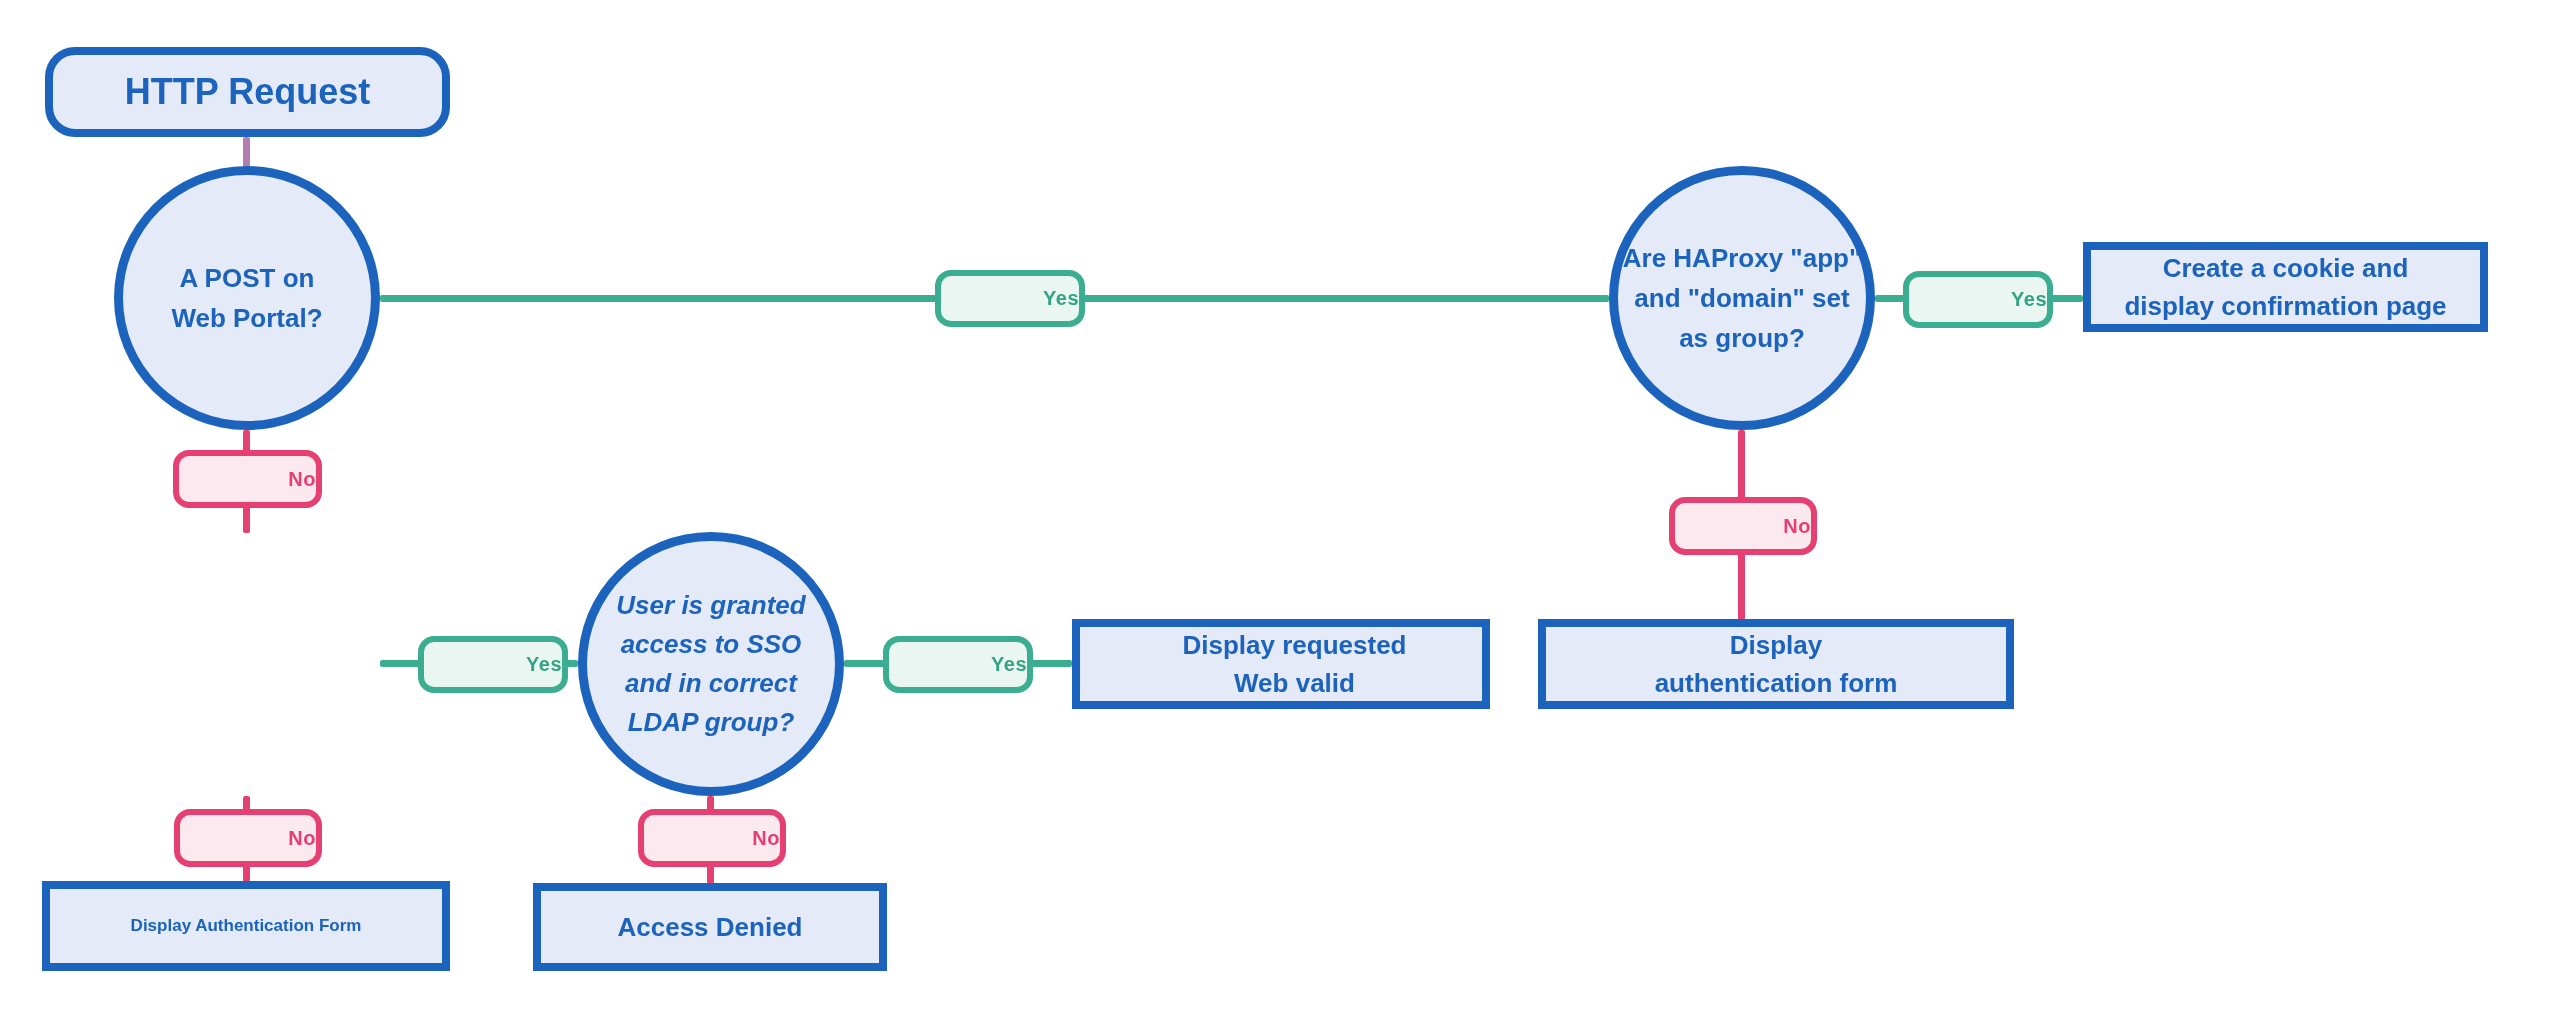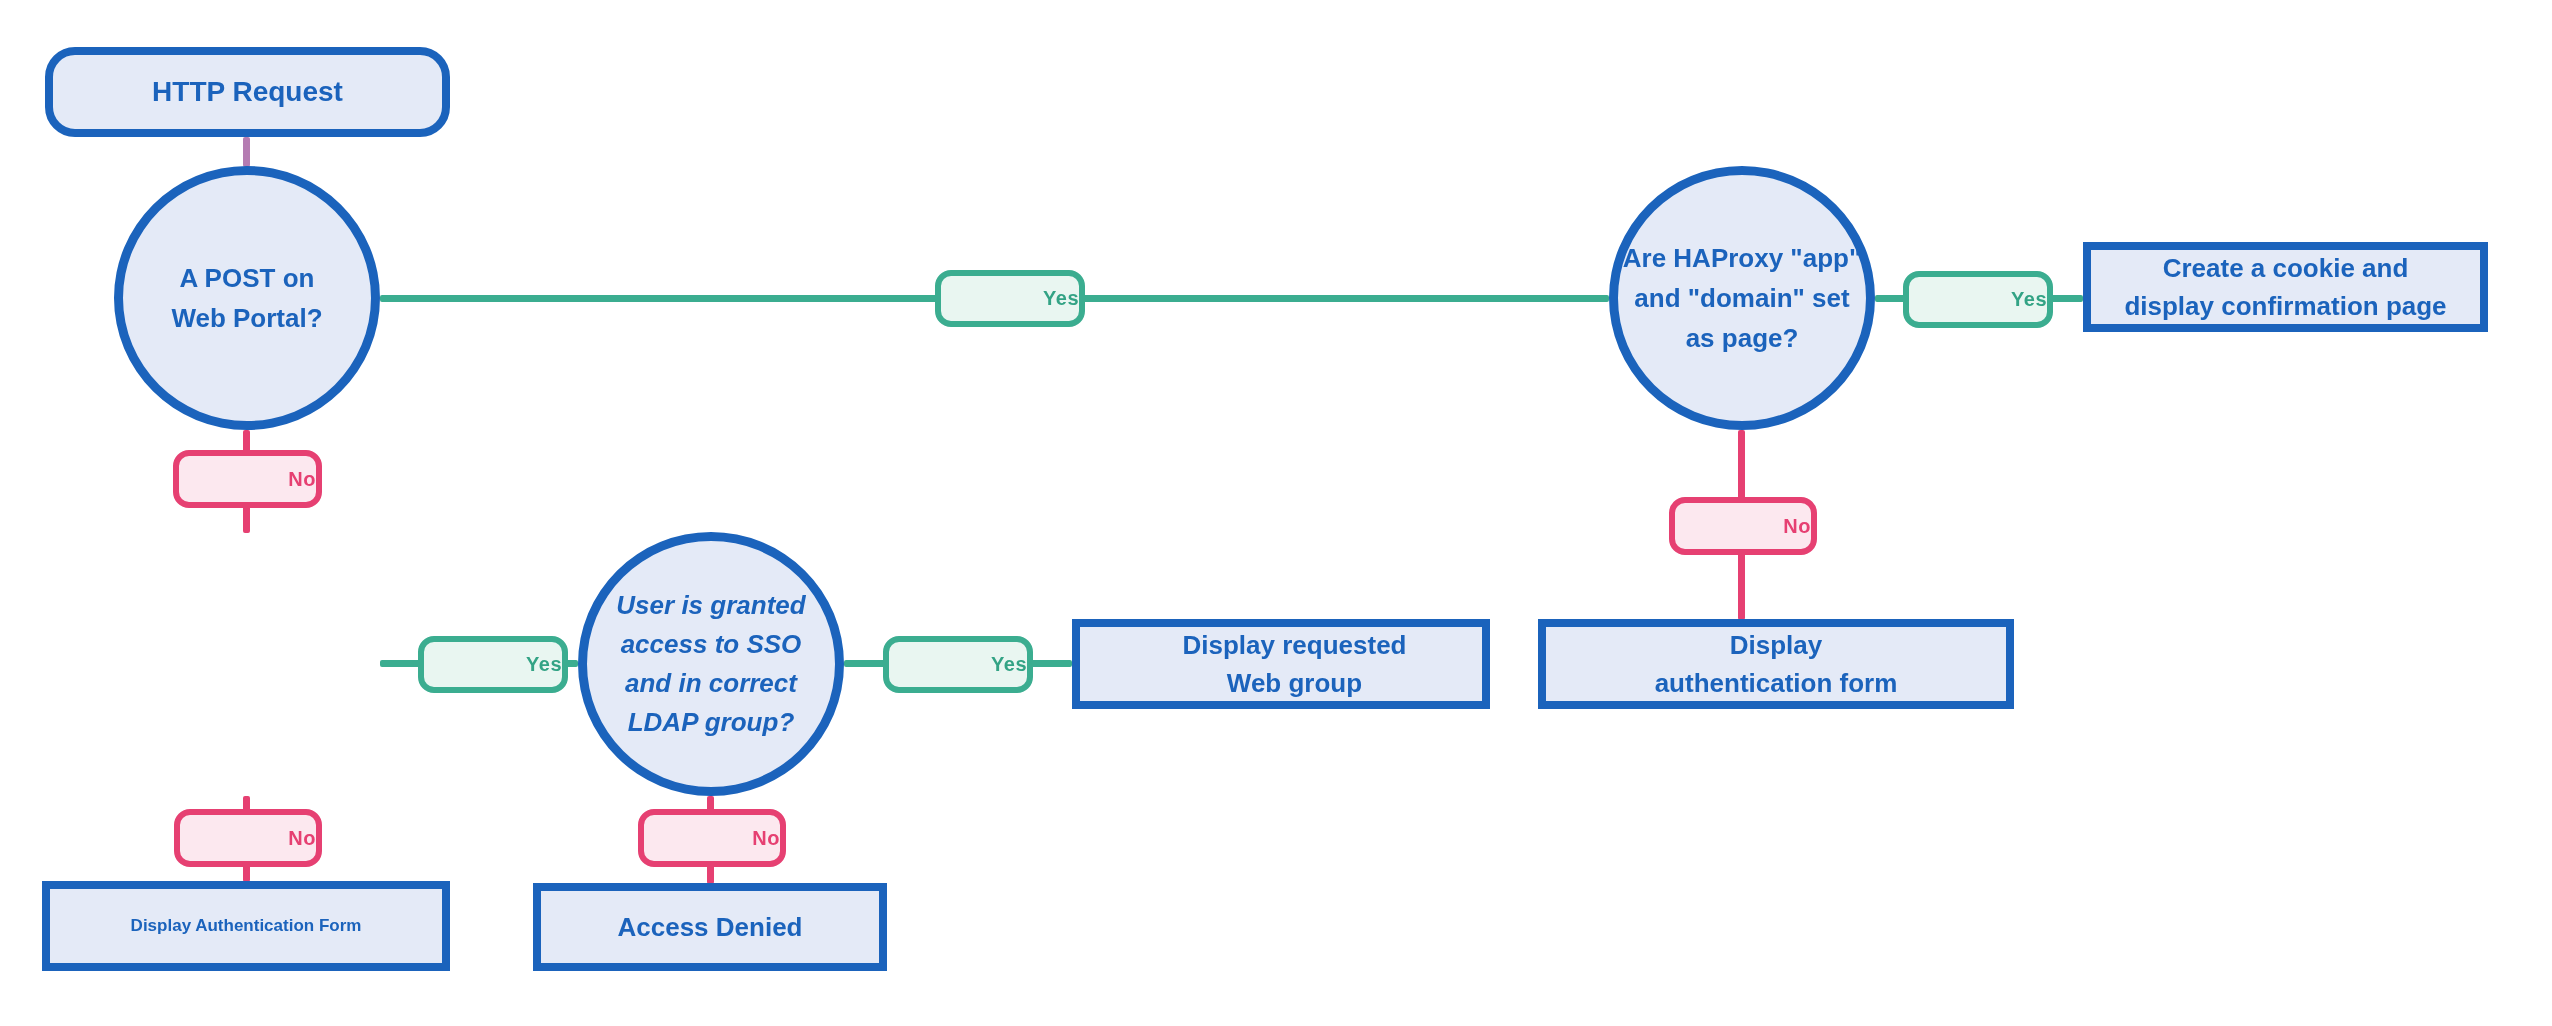--- a/index.html
+++ b/index.html
@@ -117,21 +117,21 @@
   </div>
 
   <div class="badge no" style="left:638px; top:809px; width:148px;">
     <span>No</span>
   </div>
 
   <div class="badge no" style="left:1669px; top:497px; width:148px;">
     <span>No</span>
   </div>
 
-  <div class="node rounded" style="left:45px; top:47px; width:405px; height:90px; font-size:28px;">
+  <div class="node rounded" style="left:45px; top:47px; width:405px; height:90px; font-size:36px;">
     <div class="txt">
       <span>HTTP Request</span>
     </div>
   </div>
 
   <div class="node circle" style="left:114px; top:166px; width:266px; height:264px;">
     <div class="txt">
       <span>A POST on</span>
       <span>Web Portal?</span>
     </div>
@@ -144,40 +144,40 @@
       <span>access to SSO</span>
       <span>and in correct</span>
       <span>LDAP group?</span>
     </div>
   </div>
 
   <div class="node circle" style="left:1609px; top:166px; width:266px; height:264px;">
     <div class="txt">
       <span>Are HAProxy "app"</span>
       <span>and "domain" set</span>
-      <span>as page?</span>
+      <span>as group?</span>
     </div>
   </div>
 
   <div class="node rect" style="left:42px; top:881px; width:408px; height:90px; font-size:17px;">
     <div class="txt">
       <span>Display Authentication Form</span>
     </div>
   </div>
 
   <div class="node rect" style="left:533px; top:883px; width:354px; height:88px;">
     <div class="txt">
       <span>Access Denied</span>
     </div>
   </div>
 
   <div class="node rect" style="left:1072px; top:619px; width:418px; height:90px; line-height:38px;padding-left:27px;">
     <div class="txt">
       <span>Display requested</span>
-      <span>Web group</span>
+      <span>Web valid</span>
     </div>
   </div>
 
   <div class="node rect" style="left:1538px; top:619px; width:476px; height:90px; line-height:38px;">
     <div class="txt">
       <span>Display</span>
       <span>authentication form</span>
     </div>
   </div>
 

